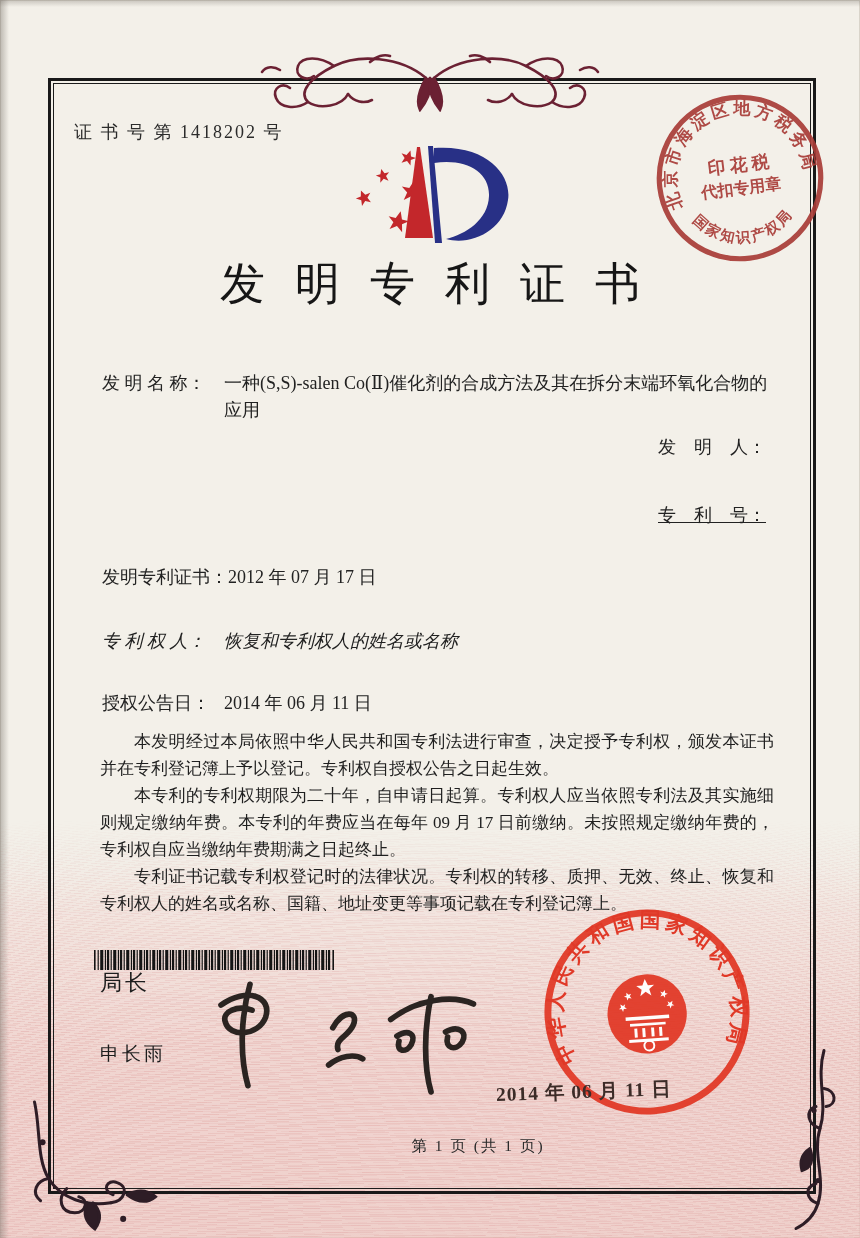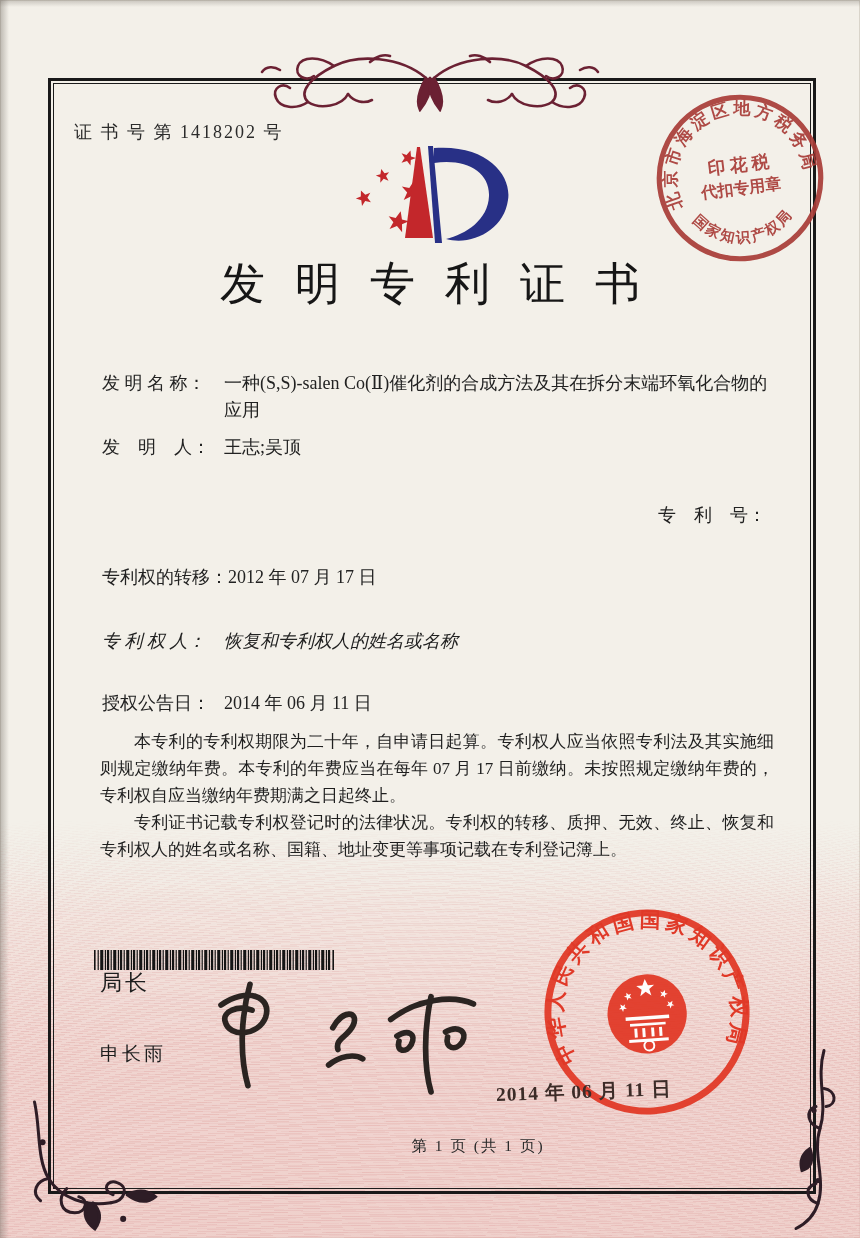--- a/index.html
+++ b/index.html
@@ -38,21 +38,21 @@
   .revenue-stamp{position:absolute;left:652px;top:90px;width:176px;height:176px;
     transform:rotate(-7deg);opacity:.92;z-index:3;}
 
   .title{position:absolute;left:0;top:254px;width:860px;text-align:center;
     font-size:45px;font-weight:400;letter-spacing:30px;text-indent:30px;color:#161616;z-index:2;}
 
   .fields{position:absolute;left:102px;top:370px;width:678px;z-index:2;font-size:18px;color:#222;}
   .field{position:absolute;left:0;display:flex;width:678px;line-height:27px;justify-content:flex-end;}
   .flabel{flex:0 0 122px;white-space:nowrap;}
   .fvalue{flex:1;}
-  .f0{top:0;} .f1{top:64px;} .f2{top:132px;} .f3{top:194px;} .f4{top:258px;font-style:italic;} .f5{top:320px;}
+  .f0{top:0;} .f1{top:64px;} .f2{top:132px;text-decoration:underline;} .f3{top:194px;} .f4{top:258px;font-style:italic;} .f5{top:320px;}
 
   .paras{position:absolute;left:100px;top:728px;width:674px;z-index:2;
     font-size:17px;line-height:27px;text-align:justify;color:#1f1f1f;}
   .paras p{margin:0;text-indent:2em;}
 
   .barcode{position:absolute;left:94px;top:950px;width:240px;height:20px;z-index:2;}
 
   .sig-title{position:absolute;left:100px;top:968px;font-size:22px;letter-spacing:3px;
     font-family:"Liberation Sans","DejaVu Sans",sans-serif;color:#1d1d1d;z-index:2;}
   .sig-name{position:absolute;left:100px;top:1041px;font-size:19px;letter-spacing:3px;
@@ -161,41 +161,41 @@
 
   <div class="title">发明专利证书</div>
 
   <div class="fields">
     <div class="field f0">
       <span class="flabel">发 明 名 称：</span>
       <span class="fvalue">一种(S,S)-salen Co(Ⅱ)催化剂的合成方法及其在拆分末端环氧化合物的应用</span>
     </div>
     <div class="field f1">
       <span class="flabel">发　明　人：</span>
-      <span class="fvalue">王志;吴顶</span>
     </div>
     <div class="field f2">
       <span class="flabel">专　利　号：</span>
     </div>
     <div class="field f3">
-      <span class="flabel">专利权的转移：</span>
+      <span class="flabel">发明专利证书：</span>
       <span class="fvalue">2012 年 07 月 17 日</span>
     </div>
     <div class="field f4">
       <span class="flabel">专 利 权 人：</span>
       <span class="fvalue">恢复和专利权人的姓名或名称</span>
     </div>
     <div class="field f5">
       <span class="flabel">授权公告日：</span>
       <span class="fvalue">2014 年 06 月 11 日</span>
     </div>
   </div>
 
   <div class="paras">
-    <p>本专利的专利权期限为二十年，自申请日起算。专利权人应当依照专利法及其实施细则规定缴纳年费。本专利的年费应当在每年 07 月 17 日前缴纳。未按照规定缴纳年费的，专利权自应当缴纳年费期满之日起终止。</p>
+    <p>本发明经过本局依照中华人民共和国专利法进行审查，决定授予专利权，颁发本证书并在专利登记簿上予以登记。专利权自授权公告之日起生效。</p>
+    <p>本专利的专利权期限为二十年，自申请日起算。专利权人应当依照专利法及其实施细则规定缴纳年费。本专利的年费应当在每年 09 月 17 日前缴纳。未按照规定缴纳年费的，专利权自应当缴纳年费期满之日起终止。</p>
     <p>专利证书记载专利权登记时的法律状况。专利权的转移、质押、无效、终止、恢复和专利权人的姓名或名称、国籍、地址变更等事项记载在专利登记簿上。</p>
   </div>
 
   <svg class="barcode" viewBox="0 0 240 20" preserveAspectRatio="none">
     <defs>
       <pattern id="bars" width="13" height="20" patternUnits="userSpaceOnUse">
         <rect x="0" y="0" width="2.2" height="20" fill="#141414"></rect>
         <rect x="3.6" y="0" width="1.2" height="20" fill="#141414"></rect>
         <rect x="6.2" y="0" width="3.1" height="20" fill="#141414"></rect>
         <rect x="10.8" y="0" width="1.3" height="20" fill="#141414"></rect>

